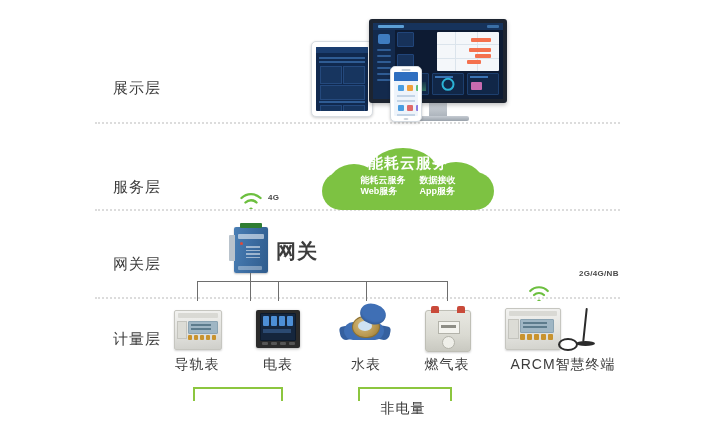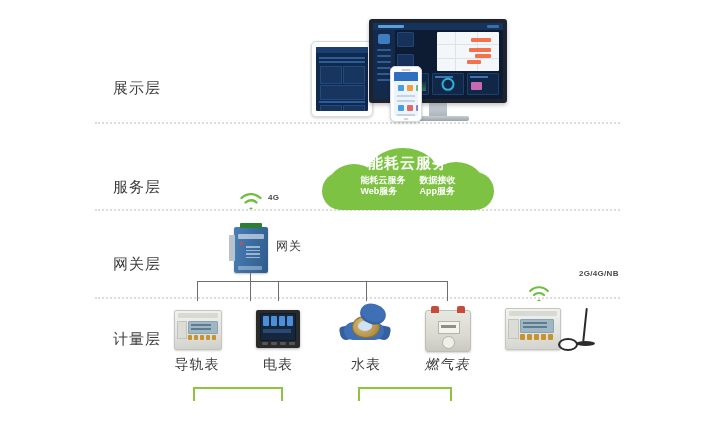--- a/index.html
+++ b/index.html
@@ -76,21 +76,21 @@
   .gw-device .stripes{position:absolute;left:12px;top:19px;}
   .gw-device .stripes i{
     display:block;width:14px;height:1.5px;background:rgba(255,255,255,.5);margin-bottom:2px;
   }
   .gw-device .foot{
     position:absolute;left:4px;bottom:3px;width:24px;height:4px;
     background:rgba(255,255,255,.35);border-radius:1px;
   }
   .gw-name{
     position:absolute;left:276px;top:238px;
-    font-size:12px;color:#3c3c3c;font-weight:400;letter-spacing:1px;
+    font-size:20px;color:#3c3c3c;font-weight:700;letter-spacing:1px;
   }
 
   
   .wifi{position:absolute;}
   .wifi svg{display:block;}
 
   .net-tag{
     position:absolute;font-size:8px;color:#4a4a4a;font-weight:700;
     letter-spacing:.3px;white-space:nowrap;
   }
@@ -479,21 +479,21 @@
   <div class="device" style="left:425px;top:310px;">
     <div class="gas">
       <div class="pipeL"></div>
       <div class="pipeR"></div>
       <div class="win">
           <i></i>
         </div>
       <div class="dial"></div>
     </div>
   </div>
-  <div class="device-caption" style="left:416px;top:356px;width:62px;font-style:italic;">燃气表</div>
+  <div class="device-caption" style="left:416px;top:356px;width:62px;">燃气表</div>
 
   <div class="wifi" style="left:528px;top:285px;">
     <svg width="22" height="16" viewBox="0 0 22 16">
       <path d="M11 14.5 a1.7 1.7 0 1 0 0.01 0 Z" fill="#6cbf3f"></path>
       <path d="M6 10 A7.2 7.2 0 0 1 16 10" stroke="#6cbf3f" stroke-width="2.2" fill="none" stroke-linecap="round"></path>
       <path d="M2.2 6 A12.2 12.2 0 0 1 19.8 6" stroke="#6cbf3f" stroke-width="2.2" fill="none" stroke-linecap="round"></path>
     </svg>
   </div>
   <div class="net-tag" style="left:579px;top:269px;">2G/4G/NB</div>
 
@@ -512,18 +512,20 @@
           <i></i>
           <i></i>
         </div>
     </div>
   </div>
   <div class="antenna" style="left:566px;top:308px;width:40px;height:42px;">
     <div class="rod"></div>
     <div class="base"></div>
     <div class="cable"></div>
   </div>
+  <div class="device-caption" style="left:507px;top:356px;width:112px;">ARCM智慧终端</div>
 
   <div class="bracket" style="left:193px;top:387px;width:86px;"></div>
 
   <div class="bracket" style="left:358px;top:387px;width:90px;"></div>
+  <div class="bracket-label" style="left:358px;top:400px;width:90px;">非电量</div>
 
 </div>
 
 </body></html>

